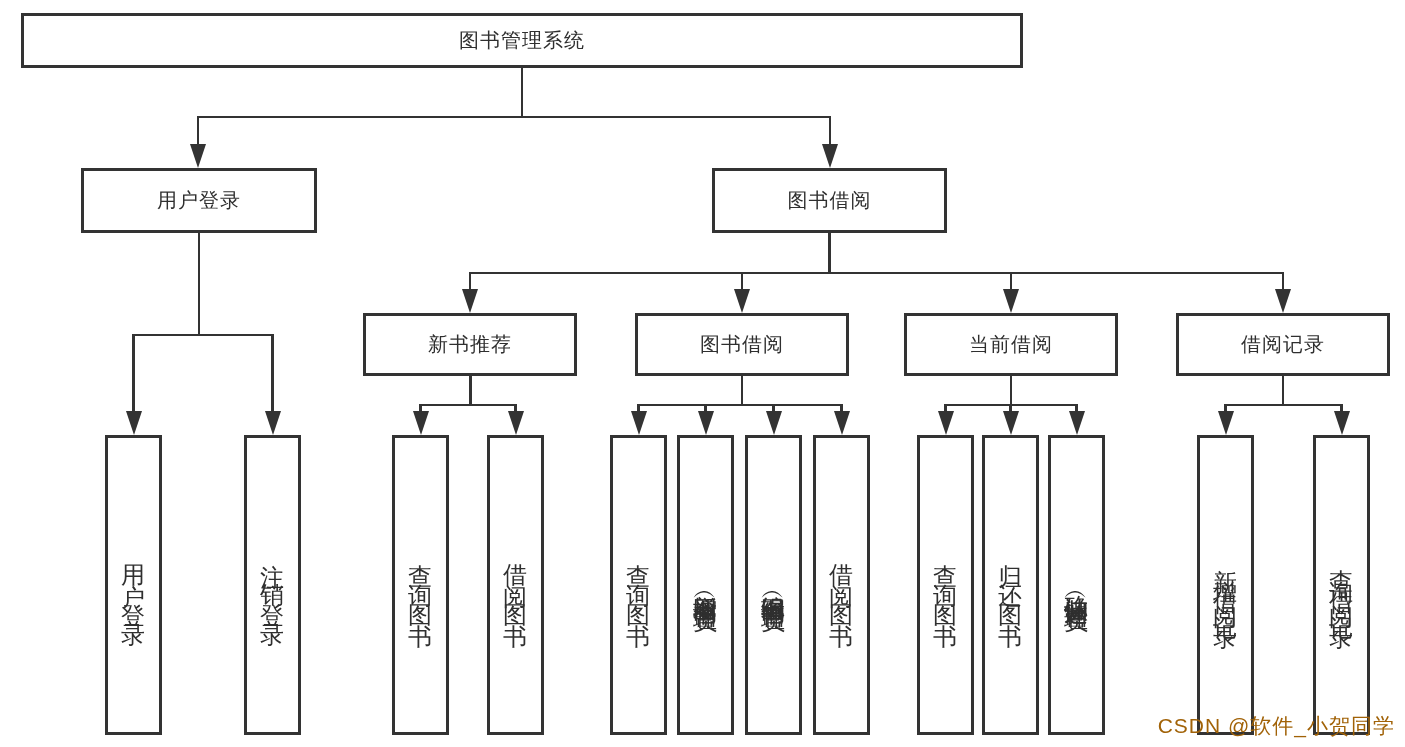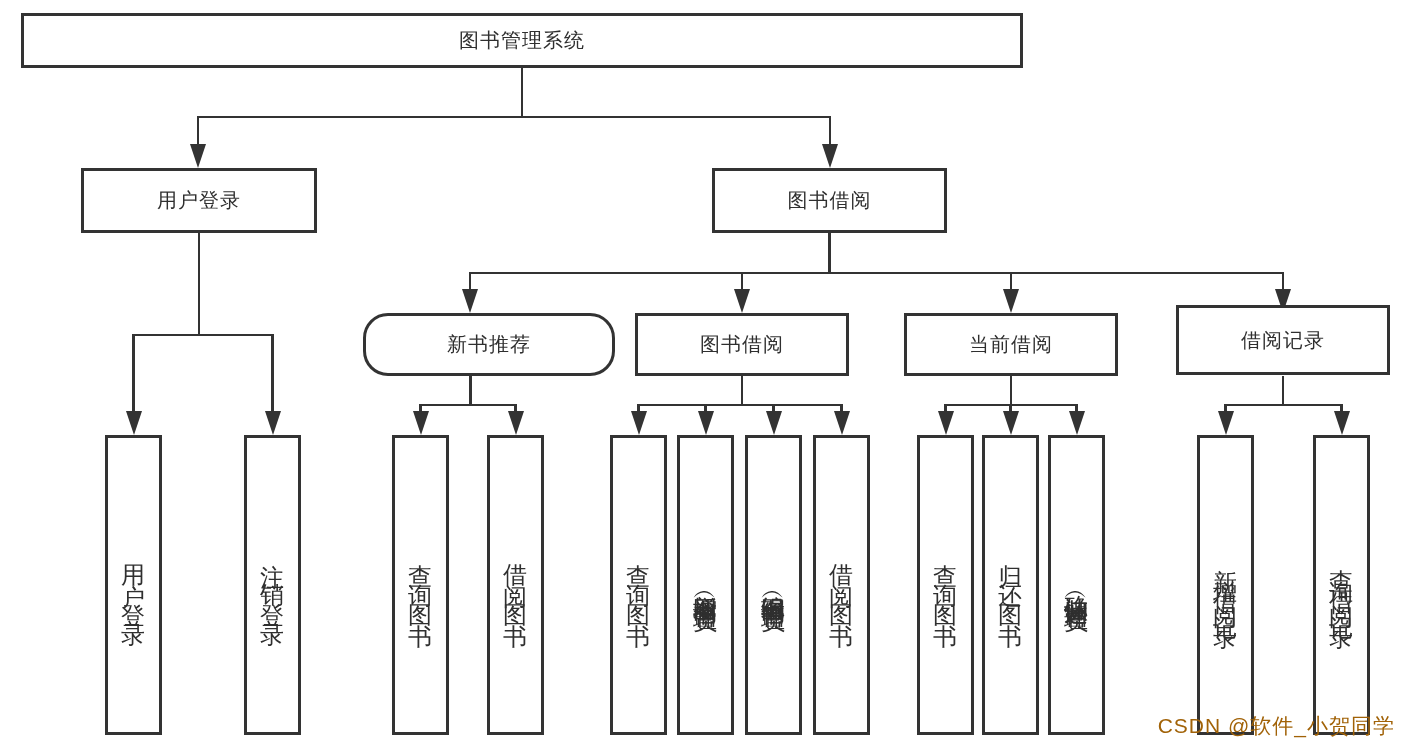--- a/index.html
+++ b/index.html
@@ -91,24 +91,24 @@
   <div class="hline" style="left:468.75px; top:271.75px; width:815.5px;"></div>
   <div class="vline" style="left:468.75px; top:271.75px; height:18px;"></div>
   <div class="arrow" style="left:462px; top:289px;"></div>
   <div class="vline" style="left:740.75px; top:271.75px; height:18px;"></div>
   <div class="arrow" style="left:734px; top:289px;"></div>
   <div class="vline" style="left:1009.75px; top:271.75px; height:18px;"></div>
   <div class="arrow" style="left:1003px; top:289px;"></div>
   <div class="vline" style="left:1281.75px; top:271.75px; height:18px;"></div>
   <div class="arrow" style="left:1275px; top:289px;"></div>
 
-  <div class="box" style="left:363px; top:313px; width:252px; height:63px;border-radius:25px;">新书推荐</div>
+  <div class="box" style="left:363px; top:313px; width:214px; height:63px;">新书推荐</div>
   <div class="box" style="left:635px; top:313px; width:214px; height:63px;">图书借阅</div>
   <div class="box" style="left:904px; top:313px; width:214px; height:63px;">当前借阅</div>
-  <div class="box" style="left:1176px; top:305px; width:214px; height:70px;">借阅记录</div>
+  <div class="box" style="left:1176px; top:313px; width:214px; height:63px;">借阅记录</div>
 
   <div class="vline" style="left:469.25px; top:376px; height:29px;"></div>
   <div class="hline" style="left:419.25px; top:403.75px; width:97.5px;"></div>
   <div class="vline" style="left:419.25px; top:403.75px; height:10px;"></div>
   <div class="arrow" style="left:412.5px; top:411px;"></div>
   <div class="vline" style="left:514.25px; top:403.75px; height:10px;"></div>
   <div class="arrow" style="left:507.5px; top:411px;"></div>
 
   <div class="vline" style="left:740.75px; top:376px; height:29px;"></div>
   <div class="hline" style="left:637.25px; top:403.75px; width:205.5px;"></div>

